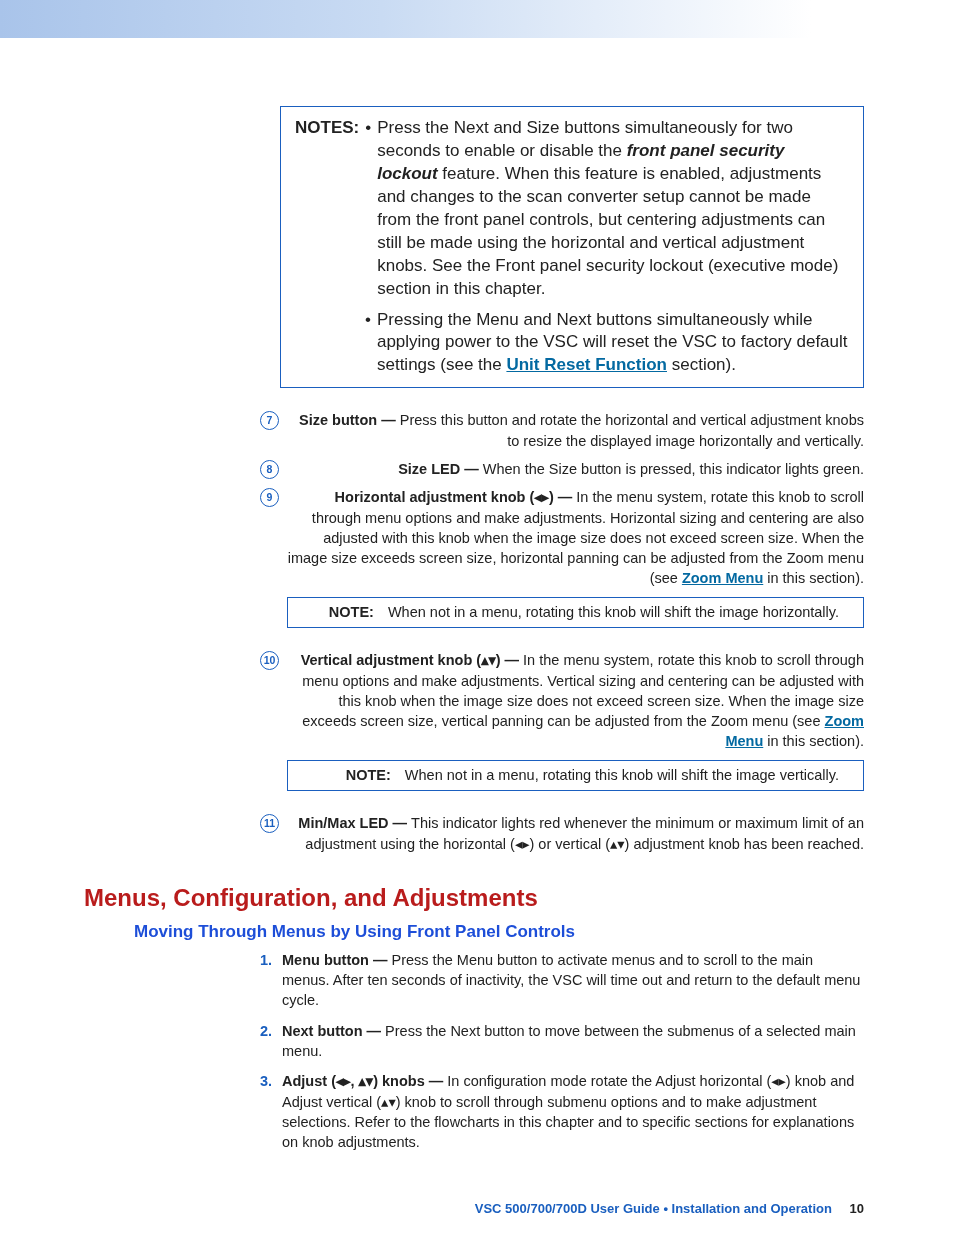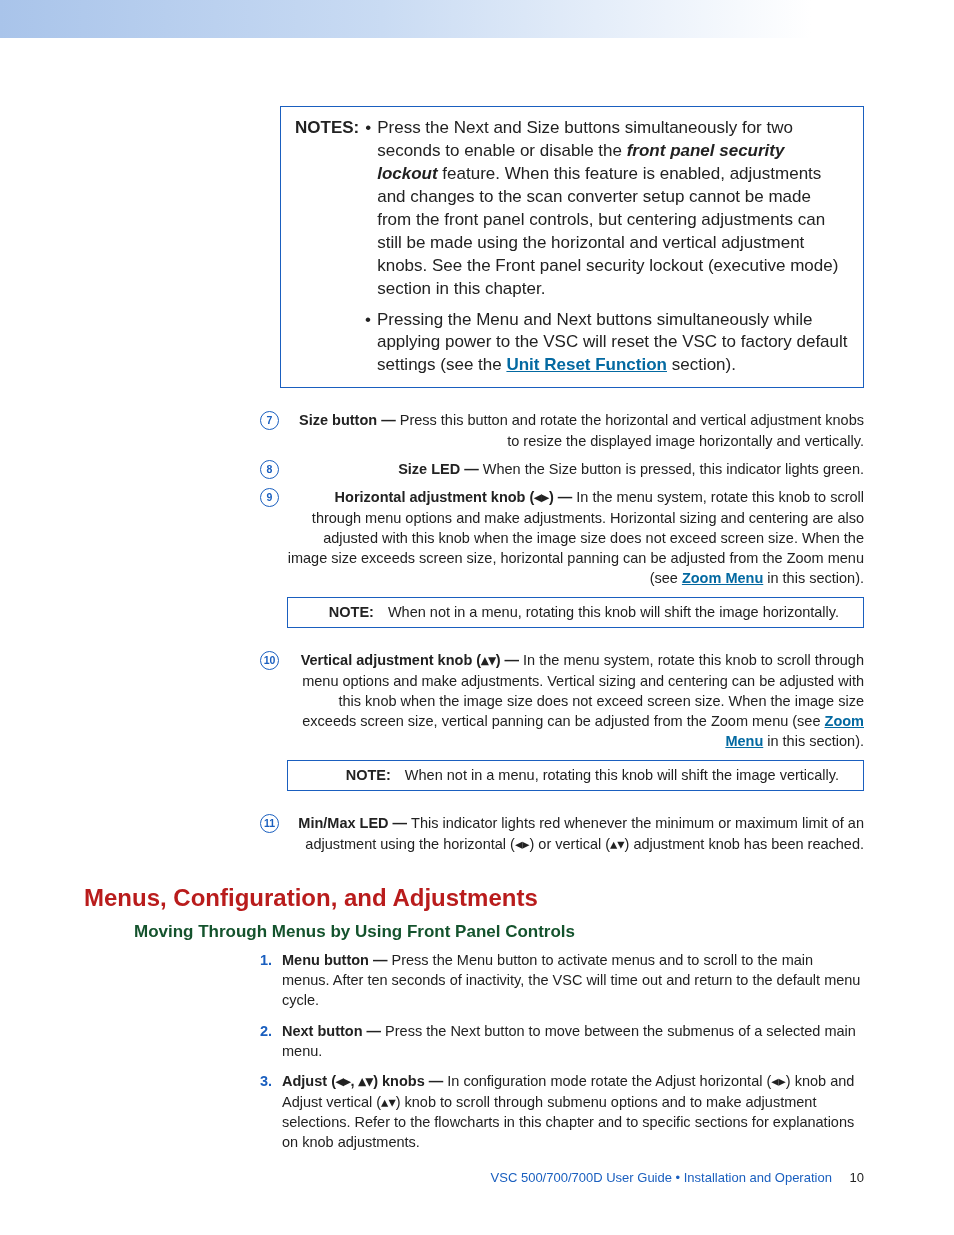--- a/index.html
+++ b/index.html
@@ -94,46 +94,46 @@
     font-weight: 700;
     margin: 30px 0 8px 0;
   }
   .intro-para {
     margin-left: 176px;
     font-size: 14.5px;
     line-height: 1.4;
     margin-bottom: 22px;
   }
   .h2 {
-    color: #14532d;
+    color: #1d4ed8;
     font-size: 17px;
     font-weight: 700;
     margin: 10px 0 8px 50px;
   }
   .ol {
     margin-left: 176px;
     font-size: 14.5px;
     line-height: 1.4;
   }
   .ol-item {
     display: flex;
     margin-bottom: 10px;
   }
   .ol-num {
     color: #1a5fbf;
     font-weight: 700;
     flex: 0 0 22px;
   }
   .footer {
     position: absolute;
-    bottom: 58px;
+    bottom: 27px;
     right: 90px;
     font-size: 13px;
     color: #1a5fbf;
-    font-weight: 400;
+    font-weight: 700;
   }
   .footer .pagenum {
     color: #222;
     margin-left: 14px;
   }
   .italbold { font-weight: 700; font-style: italic; }
   .glyph { font-family: Arial, sans-serif; }
 </style>
 </head>
 <body>

